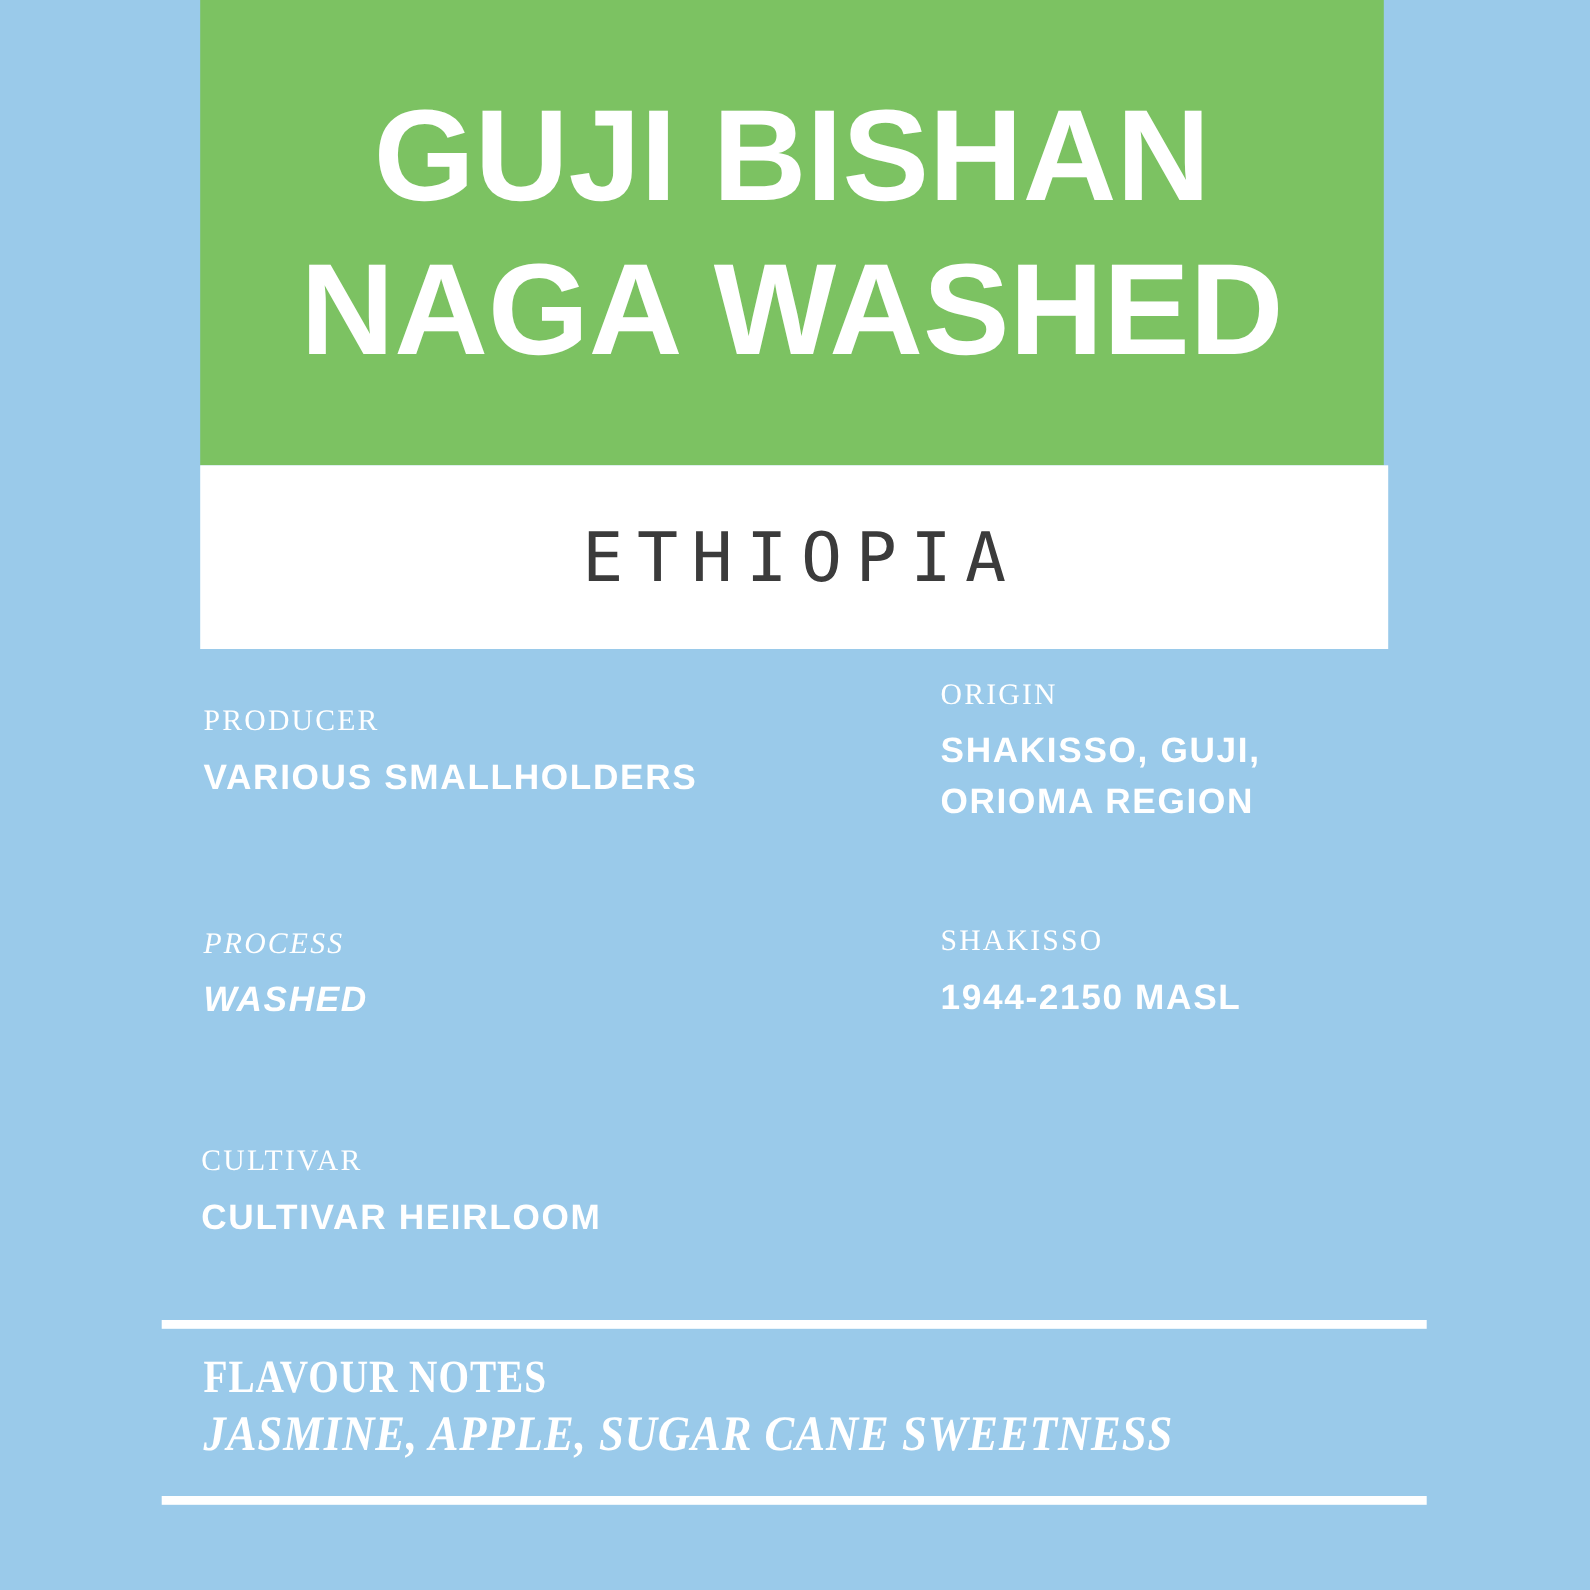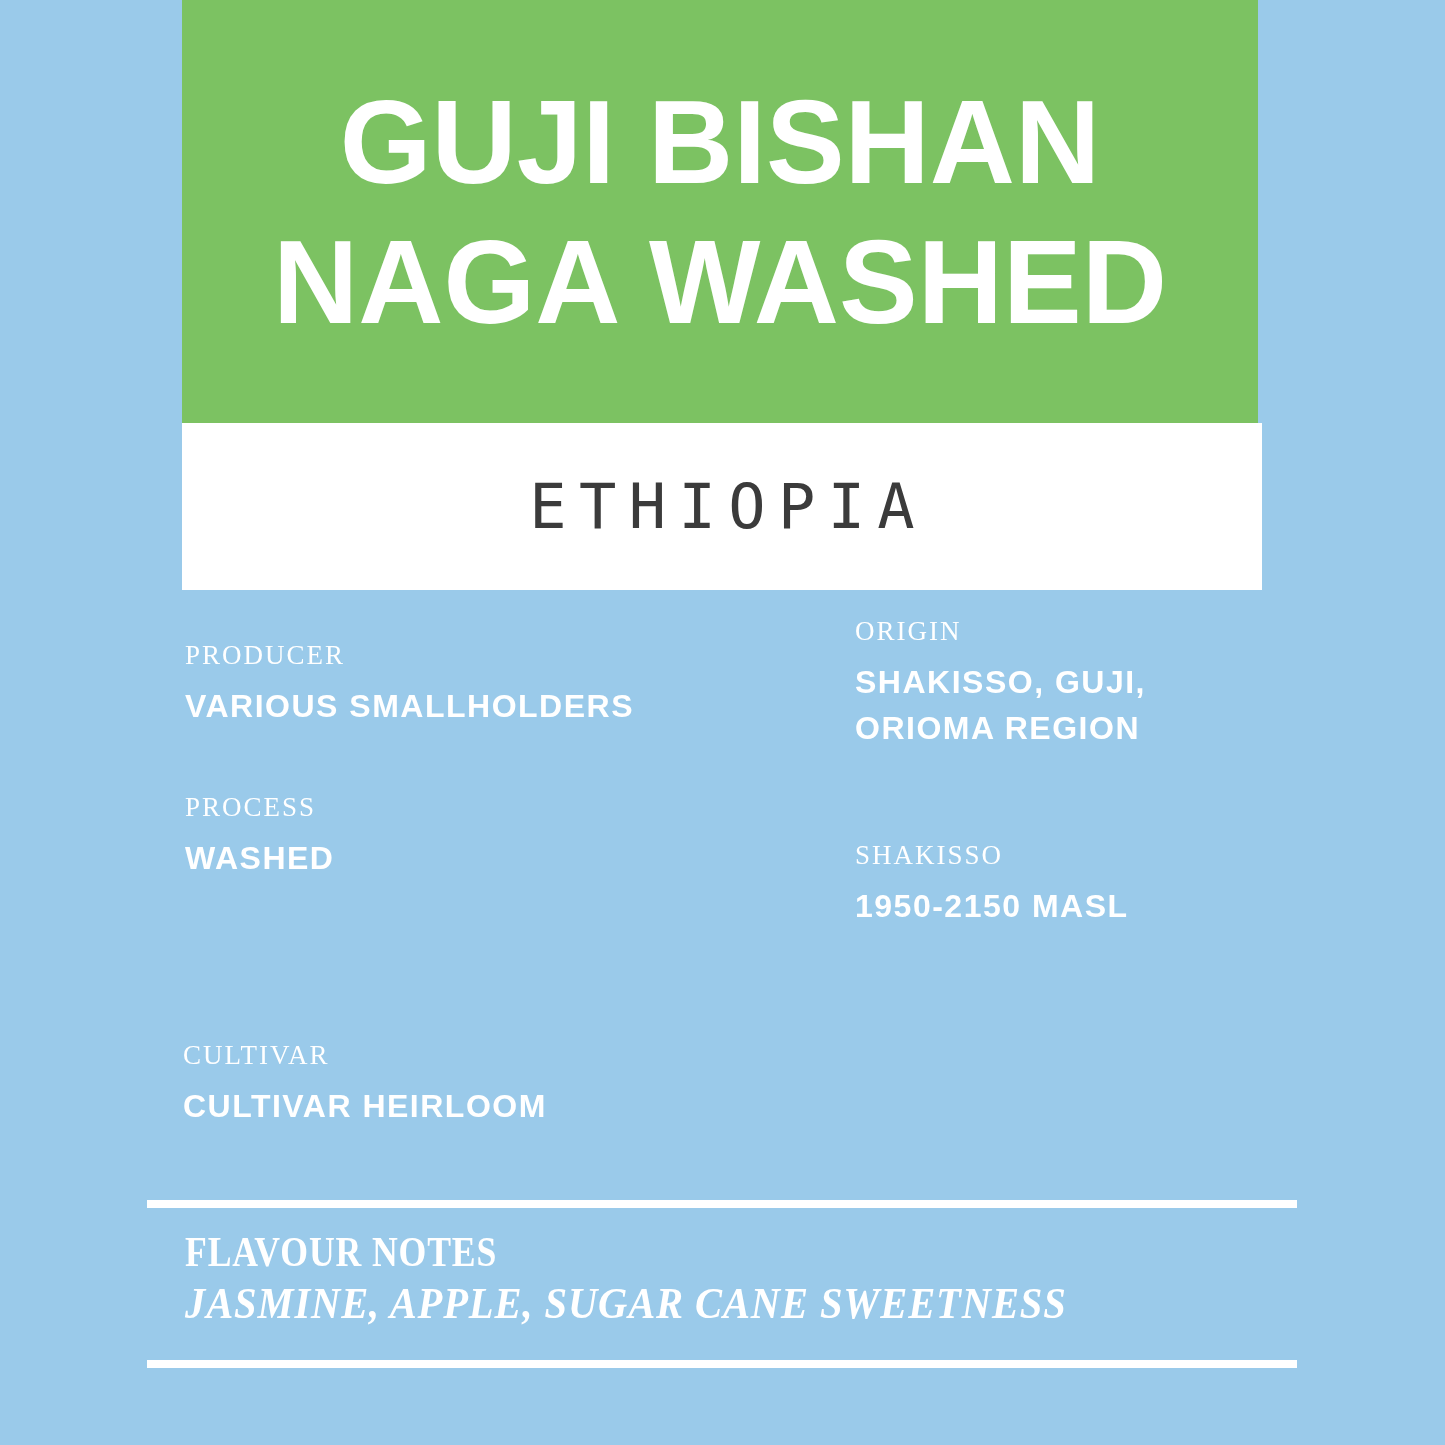--- a/index.html
+++ b/index.html
@@ -44,21 +44,21 @@
     font-size:62px;
     letter-spacing:0.2em;
     text-indent:0.2em;
     color:var(--country-text);
     white-space:nowrap;
   }
   
   .field{position:absolute;}
   .f-producer{left:185px;top:635px;}
   .f-origin{left:855px;top:611px;}
-  .f-process{left:185px;top:787px;}
+  .f-process{left:185px;top:837px;font-style:italic;}
   .f-altitude{left:855px;top:835px;}
   .f-cultivar{left:183px;top:1035px;}
   .field-label{
     font-family:"Liberation Serif", serif;
     font-size:27px;line-height:40px;letter-spacing:2px;
     color:var(--body-text);
     white-space:nowrap;
   }
   .field-value{
     font-family:"Liberation Sans", sans-serif;
@@ -123,21 +123,21 @@
     </div>
   </div>
 
   <div class="field f-process">
     <div class="field-label">PROCESS</div>
     <div class="field-value">WASHED</div>
   </div>
 
   <div class="field f-altitude">
     <div class="field-label">SHAKISSO</div>
-    <div class="field-value">1950-2150 MASL</div>
+    <div class="field-value">1944-2150 MASL</div>
   </div>
 
   <div class="field f-cultivar">
     <div class="field-label">CULTIVAR</div>
     <div class="field-value">CULTIVAR HEIRLOOM</div>
   </div>
 
   <div class="rule rule-top"></div>
 
   <div class="flavour-label">FLAVOUR NOTES</div>

